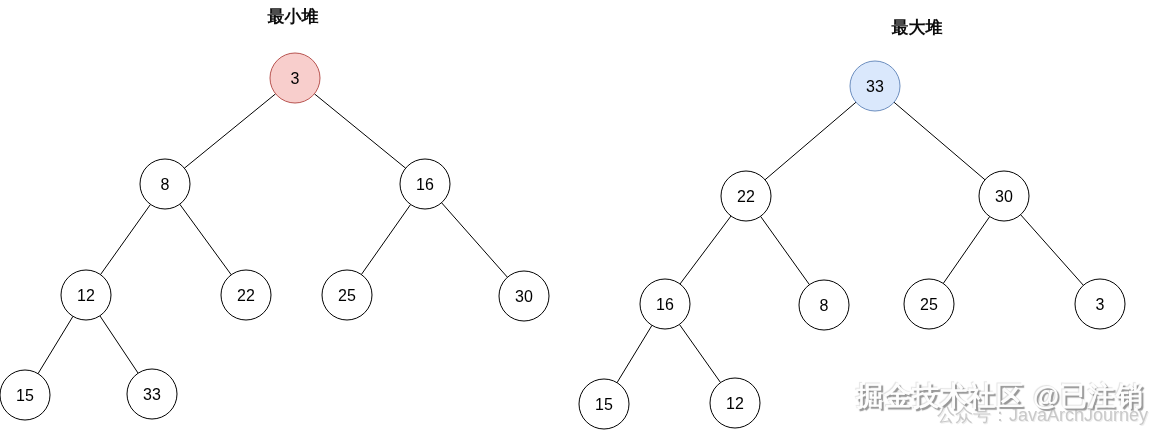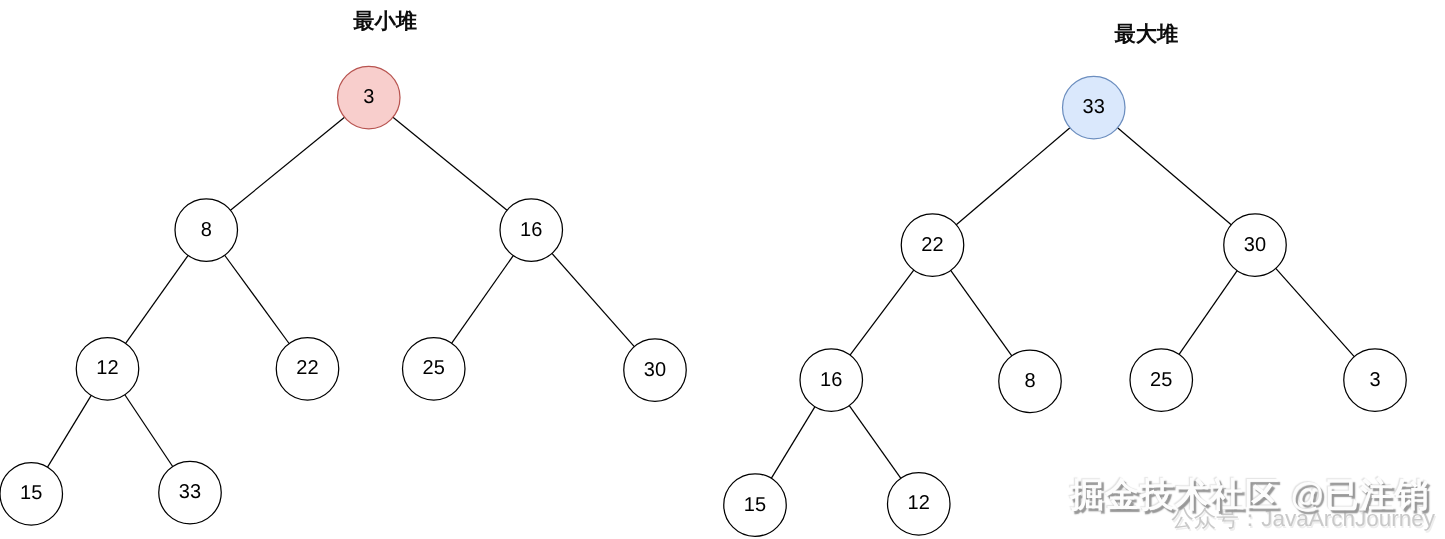--- a/index.html
+++ b/index.html
@@ -13,21 +13,21 @@
   .canvas { position: absolute; inset: 0; }
   svg.diagram { position: absolute; left: 0; top: 0; }
   .tree-title {
     position: absolute;
     transform: translateX(-50%);
     font-size: 17px;
     font-weight: 700;
     color: #0d0d0d;
     white-space: nowrap;
   }
-  .title-min { left: 308px; top: 5px; font-family: Liberation Serif, serif; }
+  .title-min { left: 293px; top: 5px; font-family: Liberation Serif, serif; }
   .title-max { left: 917px; top: 16px; }
   .watermark-main {
     position: absolute;
     top: 378px; right: 12px;
     font-size: 27px;
     font-weight: 600;
     letter-spacing: 1px;
     color: #fdfdfd;
     text-shadow: 2px 2px 1px #979797, -1px -1px 1px #e2e2e2;
     white-space: nowrap;

